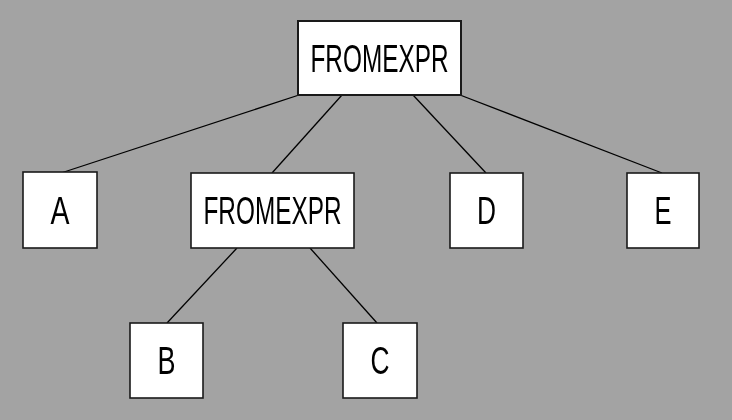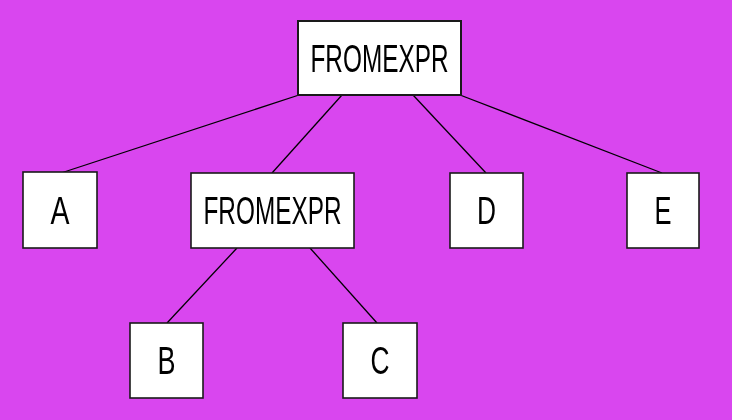--- a/index.html
+++ b/index.html
@@ -10,21 +10,21 @@
   body {
     width: 732px;
     height: 420px;
     overflow: hidden;
     font-family: "Liberation Sans", sans-serif;
   }
   .stage {
     position: relative;
     width: 732px;
     height: 420px;
-    background: #d946ef;
+    background: #a3a3a3;
   }
   svg.tree {
     display: block;
     width: 732px;
     height: 420px;
   }
   .edge {
     stroke: #000000;
     stroke-width: 1.3;
     fill: none;

